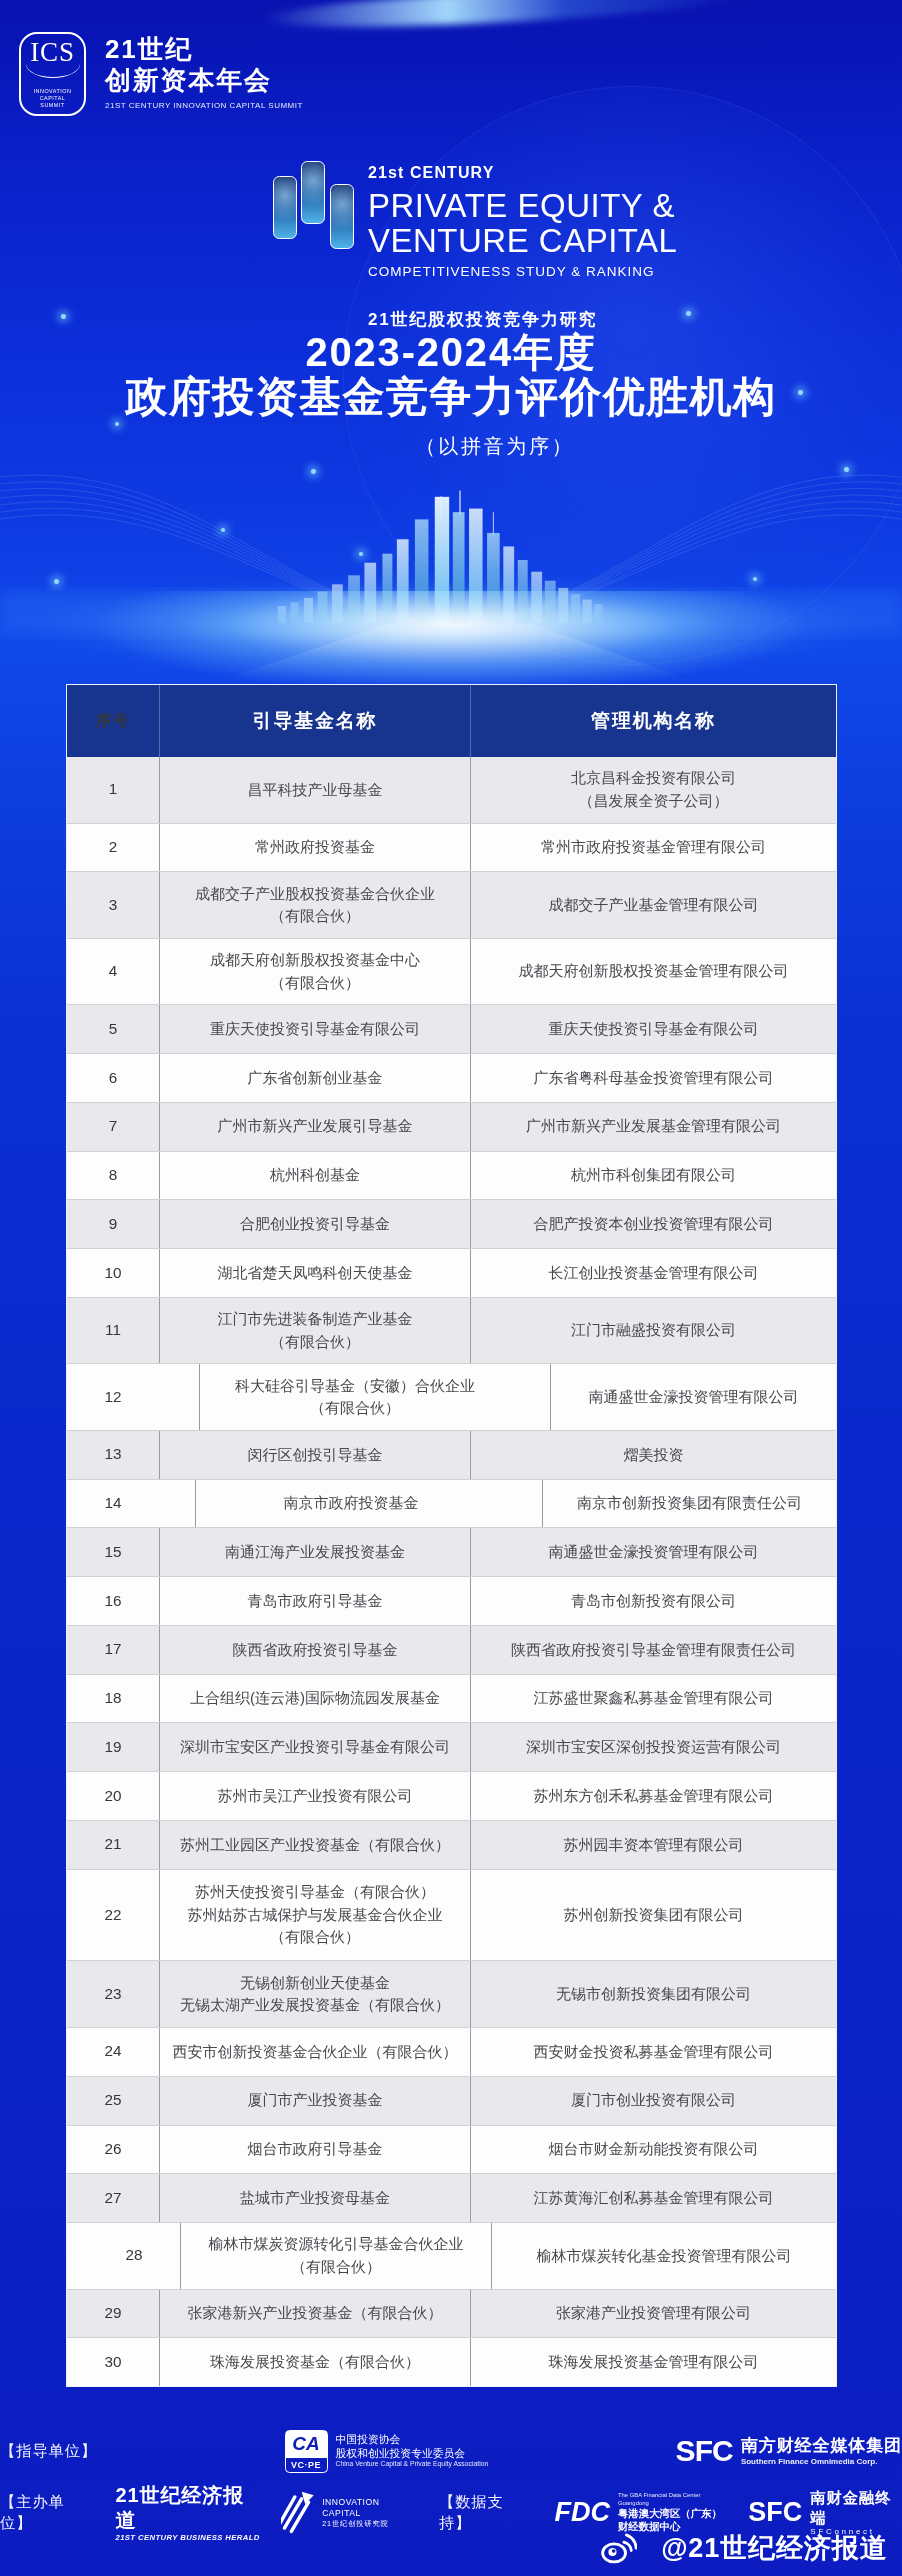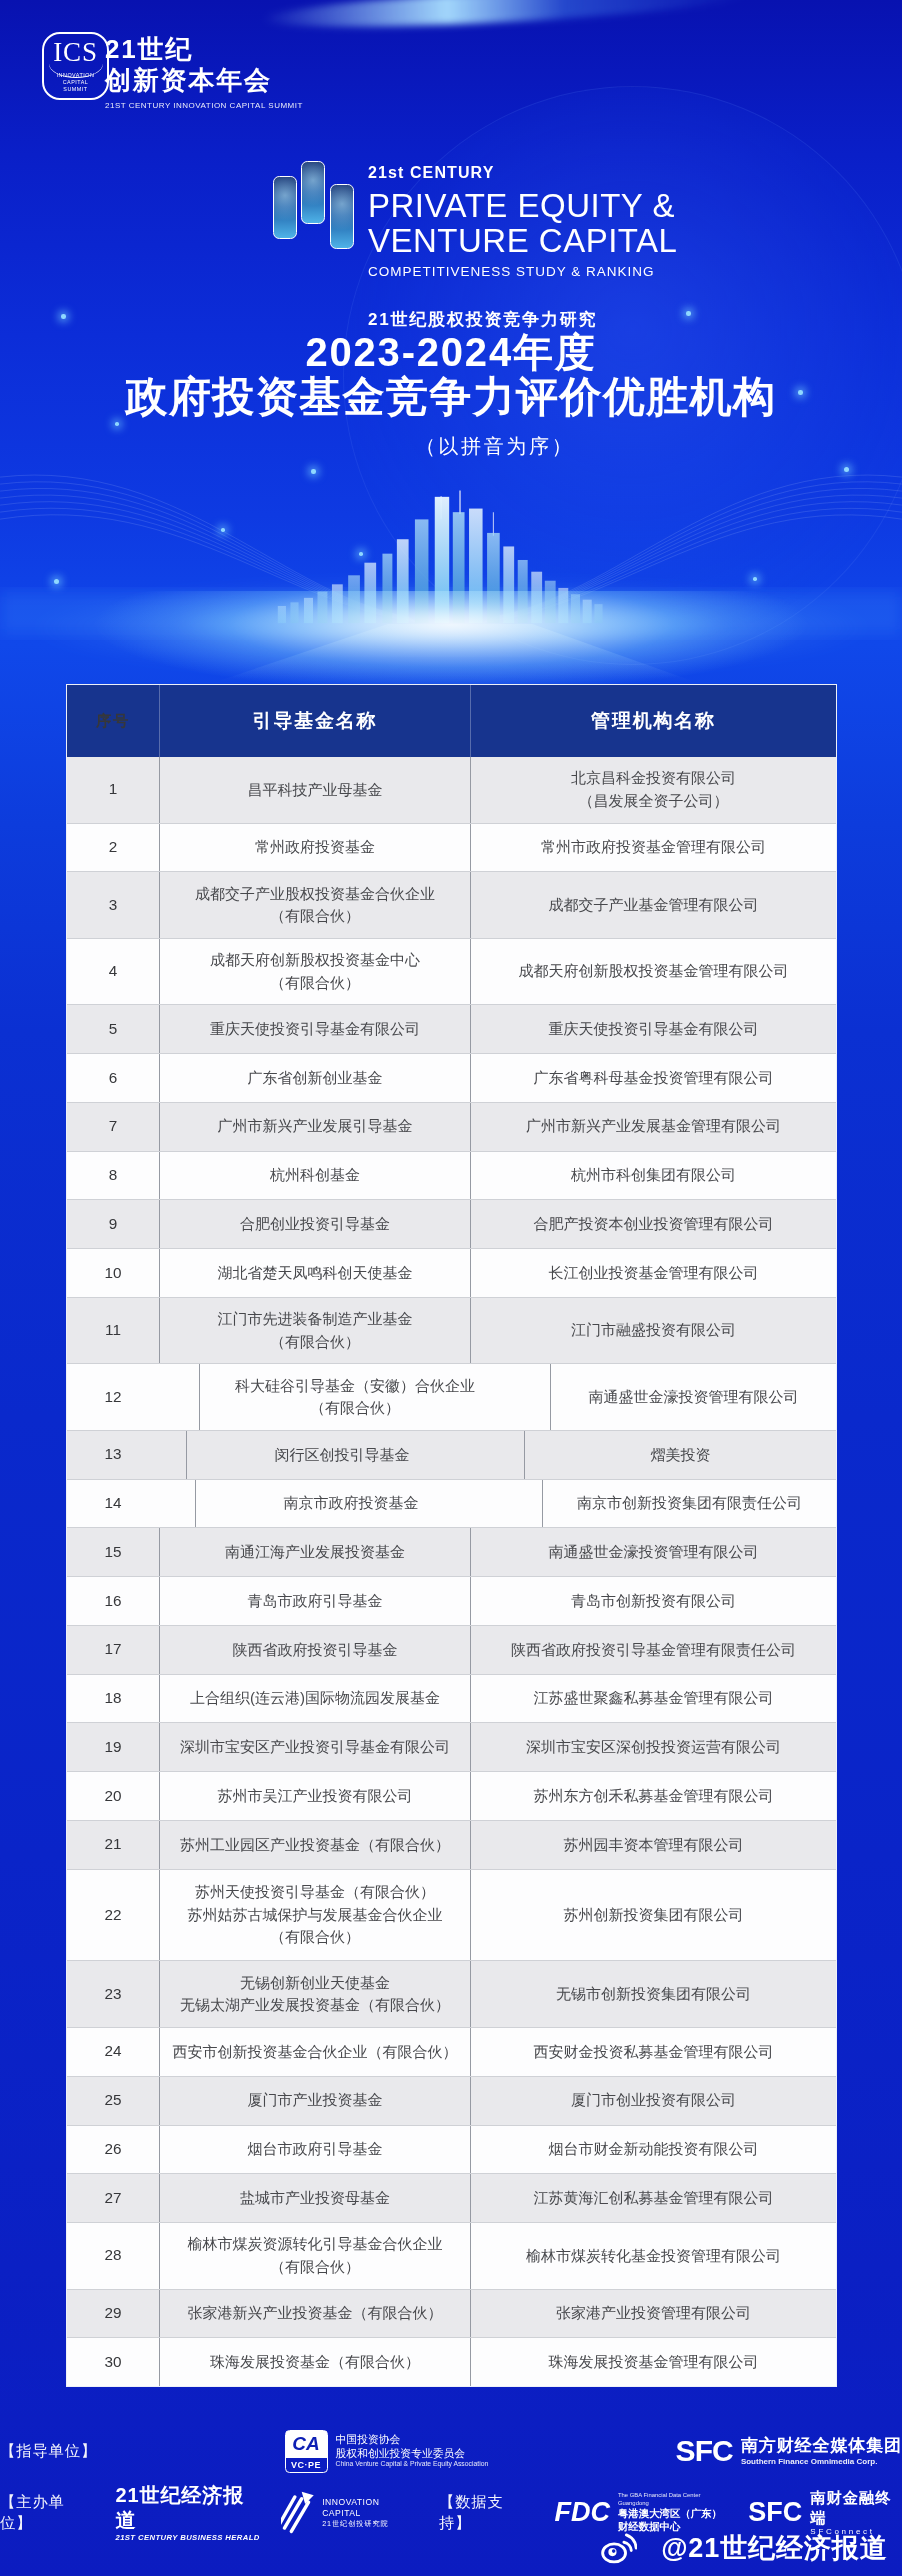--- a/index.html
+++ b/index.html
@@ -12,21 +12,21 @@
     border:0.9px solid rgba(140,180,255,.10);}
   .streak{position:absolute;top:-9px;left:262px;width:487px;height:31px;border-radius:50%;
     background:linear-gradient(90deg,transparent,rgba(170,225,255,.95) 38%,rgba(90,170,255,.35) 62%,transparent);
     transform:rotate(-3deg);filter:blur(3.6px);}
   .ground-glow{position:absolute;left:0;top:591px;width:902px;height:153px;
     background:radial-gradient(ellipse 55% 62% at 50% 22%,rgba(255,255,255,.72),rgba(135,215,255,.30) 45%,transparent 72%);}
   .dot{position:absolute;border-radius:50%;background:#8fd8ff;
     box-shadow:0 0 9px 2.7px rgba(120,210,255,.75);}
 
   
-  .ics-badge{position:absolute;left:42px;top:32px;width:67px;height:68px;border:2.7px solid #fff;
+  .ics-badge{position:absolute;left:19px;top:32px;width:67px;height:84px;border:2.7px solid #fff;
     border-radius:18px;box-sizing:border-box;text-align:center;}
   .ics-acronym{font-family:"Liberation Serif","DejaVu Serif",serif;font-size:27px;letter-spacing:0.9px;
     margin-top:2.7px;font-weight:400;}
   .ics-arc{position:absolute;left:4.5px;right:4.5px;top:27px;height:16px;
     border-bottom:1.8px solid #fff;border-radius:0 0 60% 60%/0 0 100% 100%;}
   .ics-tiny{position:absolute;left:0;right:0;bottom:4.5px;font-size:5.4px;line-height:1.3;letter-spacing:0.5px;}
   .brand-cn{position:absolute;left:105px;top:34px;font-size:26px;font-weight:700;line-height:1.18;letter-spacing:1.8px;}
   .brand-en{position:absolute;left:105px;top:101px;font-size:8px;letter-spacing:0.5px;opacity:.92;}
 
   
@@ -291,21 +291,21 @@
           <div class="td td-fund">江门市先进装备制造产业基金
 （有限合伙）</div>
           <div class="td td-manager">江门市融盛投资有限公司</div>
         </div>
         <div class="tr even" style="flex: 1 1 70px; gap: 40px;">
           <div class="td td-no">12</div>
           <div class="td td-fund">科大硅谷引导基金（安徽）合伙企业
 （有限合伙）</div>
           <div class="td td-manager">南通盛世金濠投资管理有限公司</div>
         </div>
-        <div class="tr odd" style="flex: 1 1 51px; gap: 27px;">
+        <div class="tr odd" style="flex: 1 1 51px;">
           <div class="td td-no">13</div>
           <div class="td td-fund">闵行区创投引导基金</div>
           <div class="td td-manager">熠美投资</div>
         </div>
         <div class="tr even" style="flex: 1 1 51px; gap: 36px;">
           <div class="td td-no">14</div>
           <div class="td td-fund">南京市政府投资基金</div>
           <div class="td td-manager">南京市创新投资集团有限责任公司</div>
         </div>
         <div class="tr odd" style="flex: 1 1 51px;">
@@ -369,21 +369,21 @@
         <div class="tr even" style="flex: 1 1 51px;">
           <div class="td td-no">26</div>
           <div class="td td-fund">烟台市政府引导基金</div>
           <div class="td td-manager">烟台市财金新动能投资有限公司</div>
         </div>
         <div class="tr odd" style="flex: 1 1 51px;">
           <div class="td td-no">27</div>
           <div class="td td-fund">盐城市产业投资母基金</div>
           <div class="td td-manager">江苏黄海汇创私募基金管理有限公司</div>
         </div>
-        <div class="tr even" style="flex: 1 1 70px;">
+        <div class="tr even" style="flex: 1 1 70px; padding-left: 21px;">
           <div class="td td-no">28</div>
           <div class="td td-fund">榆林市煤炭资源转化引导基金合伙企业
 （有限合伙）</div>
           <div class="td td-manager">榆林市煤炭转化基金投资管理有限公司</div>
         </div>
         <div class="tr odd" style="flex: 1 1 51px;">
           <div class="td td-no">29</div>
           <div class="td td-fund">张家港新兴产业投资基金（有限合伙）</div>
           <div class="td td-manager">张家港产业投资管理有限公司</div>
         </div>

